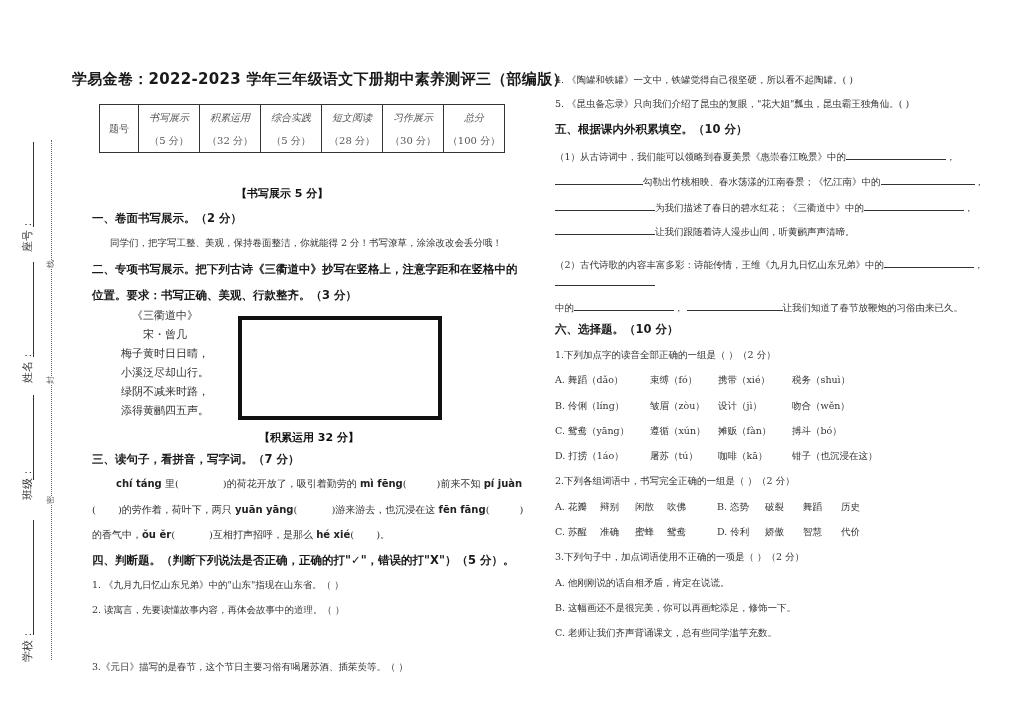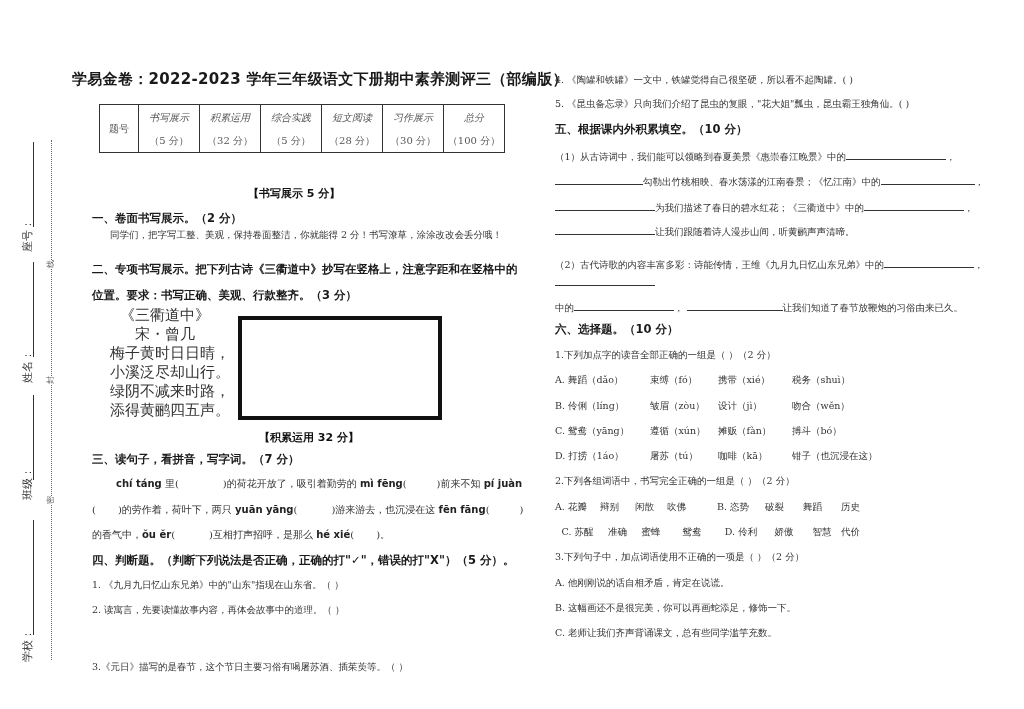--- a/index.html
+++ b/index.html
@@ -14,21 +14,21 @@
       font-family: "DejaVu Serif", serif; font-size: 10px; color: #555;
     }
     table.score td { border: 1px solid #333; text-align: center; vertical-align: middle; padding: 0; }
     table.score td .l1 { display: block; line-height: 25px; font-style: italic; }
     table.score td .l2 { display: block; line-height: 22px; }
     .sec-center { font-size: 11px; font-weight: bold; color: #111; }
     .qhead { font-size: 11.5px; font-weight: bold; color: #1a1a1a; }
     .body-s { font-family: "DejaVu Serif", serif; font-size: 9.5px; color: #333; }
     .body-m { font-family: "DejaVu Serif", serif; font-size: 10px; color: #333; }
     .pinyin { font-family: "DejaVu Sans", sans-serif; font-weight: bold; font-size: 10px; color: #222; }
-    .poem { font-family: "DejaVu Serif", serif; font-size: 15px; color: #333; text-align: center; width: 110px; line-height: 19px; }
+    .poem { font-family: "DejaVu Serif", serif; font-size: 11px; color: #333; text-align: center; width: 110px; line-height: 19px; }
     .writebox {
       position: absolute; left: 238px; top: 316px; width: 196px; height: 96px;
       border: 4px solid #111; background: #fff;
     }
     .blank { display: inline-block; border-bottom: 1px solid #333; height: 11px; vertical-align: baseline; }
     .side-line { position: absolute; width: 1px; background: #333; left: 33px; }
     .side-label {
       position: absolute; left: 20px; font-size: 11px; color: #333;
       transform: rotate(-90deg); transform-origin: left top; white-space: nowrap;
     }
@@ -84,24 +84,24 @@
           <span class="l2">（30 分）</span>
         </td>
     <td style="width:60px;">
           <span class="l1">总分</span>
           <span class="l2">（100 分）</span>
         </td>
   </tr>
 </tbody>
   </table>
 
-<div class="abs sec-center" style="left:248px;top:186px;text-align:right;">【书写展示  5 分】</div>
+<div class="abs sec-center" style="left:236px;top:186px;text-align:right;">【书写展示  5 分】</div>
 
 <div class="abs qhead" style="left:92px;top:211px;">一、卷面书写展示。（2 分）</div>
-<div class="abs body-s" style="left:110px;top:229px;">同学们，把字写工整、美观，保持卷面整洁，你就能得 2 分！书写潦草，涂涂改改会丢分哦！</div>
+<div class="abs body-s" style="left:110px;top:237px;">同学们，把字写工整、美观，保持卷面整洁，你就能得 2 分！书写潦草，涂涂改改会丢分哦！</div>
 
 <div class="abs qhead" style="left:92px;top:262px;">二、专项书写展示。把下列古诗《三衢道中》抄写在竖格上，注意字距和在竖格中的</div>
 <div class="abs qhead" style="left:92px;top:288px;">位置。要求：书写正确、美观、行款整齐。（3 分）</div>
 
 <div class="abs poem" style="left:110px;top:306px;">
   <div>《三衢道中》</div>
   <div>宋・曾几</div>
   <div>梅子黄时日日晴，</div>
   <div>小溪泛尽却山行。</div>
   <div>绿阴不减来时路，</div>
@@ -171,20 +171,20 @@
   </div>
   <div class="abs body-s" style="left:555px;top:450px;">
     <span style="display:inline-block;width:95px;">D. 打捞（1áo）</span><span style="display:inline-block;width:68px;">屠苏（tú）</span><span style="display:inline-block;width:74px;">咖啡（kā）</span><span>钳子（也沉浸在这）</span>
   </div>
 </div>
 
 <div class="abs body-s" style="left:555px;top:475px;">2.下列各组词语中，书写完全正确的一组是（          ）（2 分）</div>
 <div class="abs body-s" style="left:555px;top:501px;">
   <span style="display:inline-block;width:45px;">A. 花瓣</span><span style="display:inline-block;width:35px;">辩别</span><span style="display:inline-block;width:32px;">闲散</span><span style="display:inline-block;width:50px;">吹佛</span><span style="display:inline-block;width:48px;">B. 恣势</span><span style="display:inline-block;width:38px;">破裂</span><span style="display:inline-block;width:38px;">舞蹈</span><span>历史</span>
 </div>
-<div class="abs body-s" style="left:555px;top:526px;text-align:center;">
+<div class="abs body-s" style="left:555px;top:526px;">
   <span style="display:inline-block;width:45px;">C. 苏醒</span><span style="display:inline-block;width:35px;">准确</span><span style="display:inline-block;width:32px;">蜜蜂</span><span style="display:inline-block;width:50px;">鸳鸯</span><span style="display:inline-block;width:48px;">D. 伶利</span><span style="display:inline-block;width:38px;">娇傲</span><span style="display:inline-block;width:38px;">智慧</span><span>代价</span>
 </div>
 
 <div class="abs body-s" style="left:555px;top:551px;">3.下列句子中，加点词语使用不正确的一项是（          ）（2 分）</div>
 <div class="abs body-s" style="left:555px;top:577px;">A. 他刚刚说的话自相矛盾，肯定在说谎。</div>
 <div class="abs body-s" style="left:555px;top:602px;">B. 这幅画还不是很完美，你可以再画蛇添足，修饰一下。</div>
 <div class="abs body-s" style="left:555px;top:627px;">C. 老师让我们齐声背诵课文，总有些同学滥竽充数。</div>
 
 </body></html>

